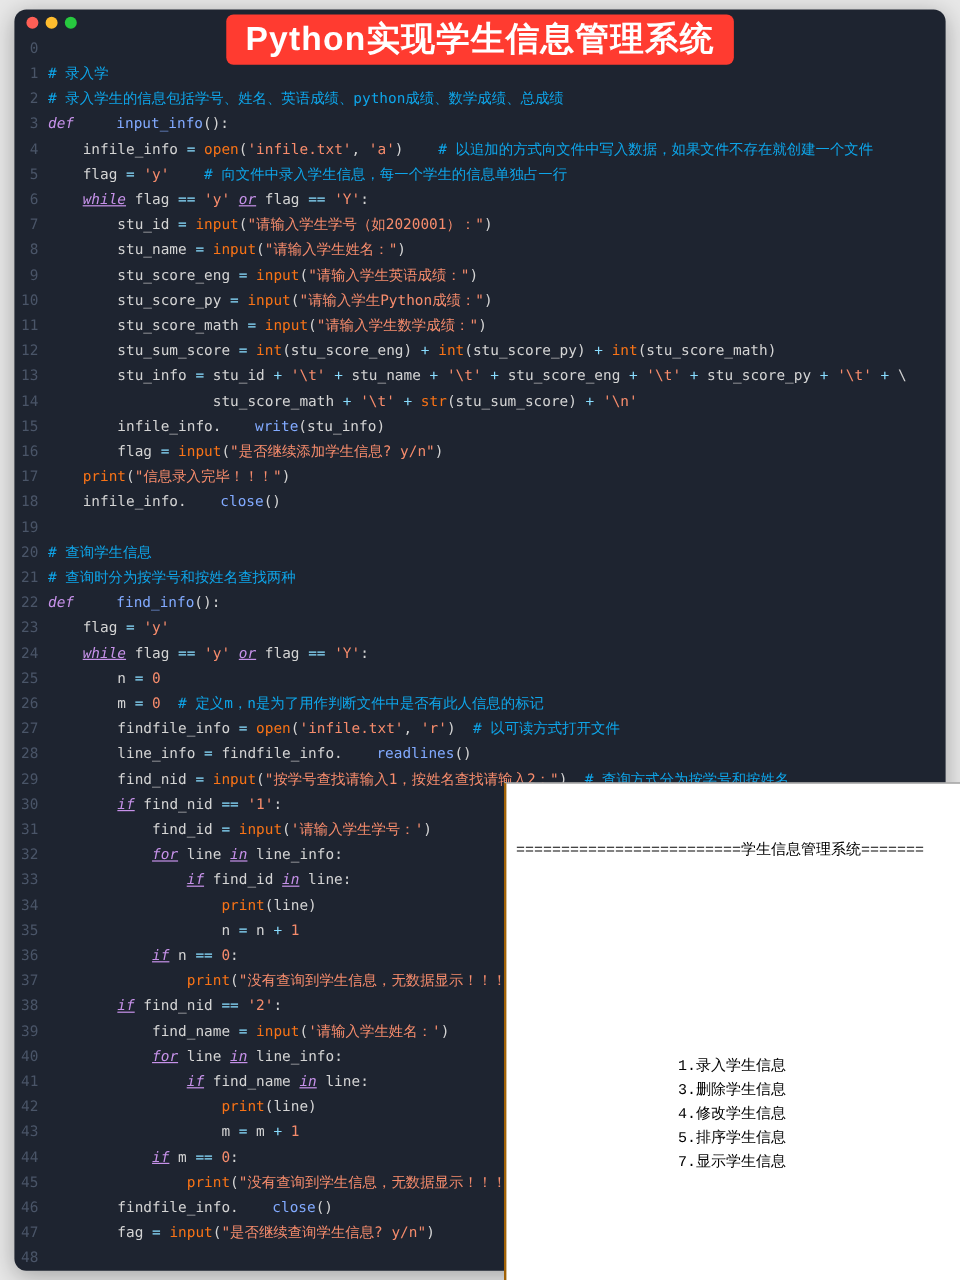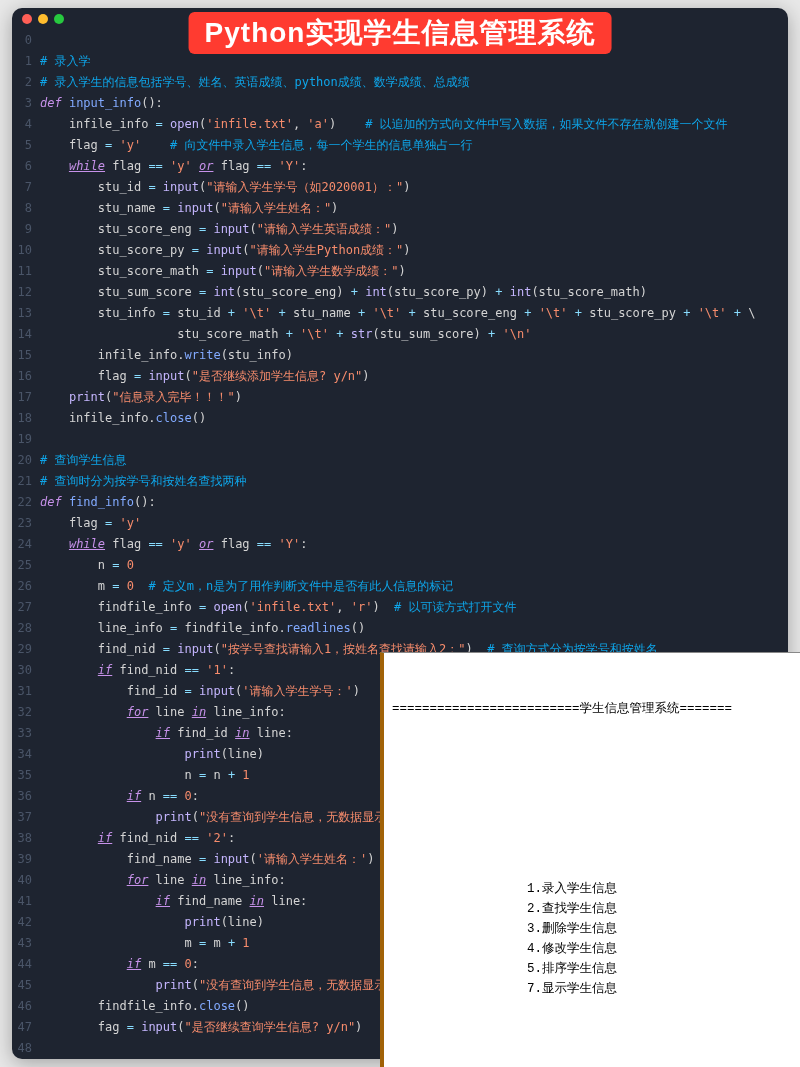--- a/index.html
+++ b/index.html
@@ -71,40 +71,40 @@
     user-select: none;
     flex-shrink: 0;
   }
   .code {
     flex: 1;
     white-space: pre;
   }
   .c-comment { color: #0ea5e9; }
   .c-kw { color: #c792ea; font-style: italic; text-decoration: underline; }
   .c-def { color: #c792ea; font-style: italic; }
-  .c-fn { color: #82aaff; }
+  .c-fn { color: #82aaff; margin-left: 28px; }
   .c-str { color: #f78c6c; }
   .c-num { color: #f78c6c; }
   .c-op { color: #89ddff; }
-  .c-builtin { color: #c4b5fd; }
+  .c-builtin { color: #f97316; }
 
   .terminal-panel {
     position: absolute;
     right: 0;
     bottom: 0;
-    width: 420px;
+    width: 380px;
     height: 415px;
     background: #ffffff;
     color: #000;
     font-family: "SimSun","NSimSun","Courier New",monospace;
     font-size: 12.5px;
     line-height: 20px;
     padding: 6px 8px;
     border-top: 1px solid #888;
-    border-left: 4px solid #a16207;
+    border-left: 2px solid #a16207;
     z-index: 30;
     white-space: pre;
     overflow: hidden;
   }
   .terminal-panel .tline { white-space: pre; }
 </style>
 </head>
 <body>
 
 <div class="editor-window">
@@ -116,18 +116,18 @@
   <div class="code-area" id="code-area"><div class="code-line"><div class="gutter">0</div><div class="code"></div></div><div class="code-line"><div class="gutter">1</div><div class="code"><span class="c-comment"># 录入学</span></div></div><div class="code-line"><div class="gutter">2</div><div class="code"><span class="c-comment"># 录入学生的信息包括学号、姓名、英语成绩、python成绩、数学成绩、总成绩</span></div></div><div class="code-line"><div class="gutter">3</div><div class="code"><span class="c-def">def</span> <span class="c-fn">input_info</span>():</div></div><div class="code-line"><div class="gutter">4</div><div class="code">    infile_info <span class="c-op">=</span> <span class="c-builtin">open</span>(<span class="c-str">'infile.txt'</span>, <span class="c-str">'a'</span>)    <span class="c-comment"># 以追加的方式向文件中写入数据，如果文件不存在就创建一个文件</span></div></div><div class="code-line"><div class="gutter">5</div><div class="code">    flag <span class="c-op">=</span> <span class="c-str">'y'</span>    <span class="c-comment"># 向文件中录入学生信息，每一个学生的信息单独占一行</span></div></div><div class="code-line"><div class="gutter">6</div><div class="code">    <span class="c-kw">while</span> flag <span class="c-op">==</span> <span class="c-str">'y'</span> <span class="c-kw">or</span> flag <span class="c-op">==</span> <span class="c-str">'Y'</span>:</div></div><div class="code-line"><div class="gutter">7</div><div class="code">        stu_id <span class="c-op">=</span> <span class="c-builtin">input</span>(<span class="c-str">"请输入学生学号（如2020001）："</span>)</div></div><div class="code-line"><div class="gutter">8</div><div class="code">        stu_name <span class="c-op">=</span> <span class="c-builtin">input</span>(<span class="c-str">"请输入学生姓名："</span>)</div></div><div class="code-line"><div class="gutter">9</div><div class="code">        stu_score_eng <span class="c-op">=</span> <span class="c-builtin">input</span>(<span class="c-str">"请输入学生英语成绩："</span>)</div></div><div class="code-line"><div class="gutter">10</div><div class="code">        stu_score_py <span class="c-op">=</span> <span class="c-builtin">input</span>(<span class="c-str">"请输入学生Python成绩："</span>)</div></div><div class="code-line"><div class="gutter">11</div><div class="code">        stu_score_math <span class="c-op">=</span> <span class="c-builtin">input</span>(<span class="c-str">"请输入学生数学成绩："</span>)</div></div><div class="code-line"><div class="gutter">12</div><div class="code">        stu_sum_score <span class="c-op">=</span> <span class="c-builtin">int</span>(stu_score_eng) <span class="c-op">+</span> <span class="c-builtin">int</span>(stu_score_py) <span class="c-op">+</span> <span class="c-builtin">int</span>(stu_score_math)</div></div><div class="code-line"><div class="gutter">13</div><div class="code">        stu_info <span class="c-op">=</span> stu_id <span class="c-op">+</span> <span class="c-str">'\t'</span> <span class="c-op">+</span> stu_name <span class="c-op">+</span> <span class="c-str">'\t'</span> <span class="c-op">+</span> stu_score_eng <span class="c-op">+</span> <span class="c-str">'\t'</span> <span class="c-op">+</span> stu_score_py <span class="c-op">+</span> <span class="c-str">'\t'</span> <span class="c-op">+</span> \</div></div><div class="code-line"><div class="gutter">14</div><div class="code">                   stu_score_math <span class="c-op">+</span> <span class="c-str">'\t'</span> <span class="c-op">+</span> <span class="c-builtin">str</span>(stu_sum_score) <span class="c-op">+</span> <span class="c-str">'\n'</span></div></div><div class="code-line"><div class="gutter">15</div><div class="code">        infile_info.<span class="c-fn">write</span>(stu_info)</div></div><div class="code-line"><div class="gutter">16</div><div class="code">        flag <span class="c-op">=</span> <span class="c-builtin">input</span>(<span class="c-str">"是否继续添加学生信息? y/n"</span>)</div></div><div class="code-line"><div class="gutter">17</div><div class="code">    <span class="c-builtin">print</span>(<span class="c-str">"信息录入完毕！！！"</span>)</div></div><div class="code-line"><div class="gutter">18</div><div class="code">    infile_info.<span class="c-fn">close</span>()</div></div><div class="code-line"><div class="gutter">19</div><div class="code"></div></div><div class="code-line"><div class="gutter">20</div><div class="code"><span class="c-comment"># 查询学生信息</span></div></div><div class="code-line"><div class="gutter">21</div><div class="code"><span class="c-comment"># 查询时分为按学号和按姓名查找两种</span></div></div><div class="code-line"><div class="gutter">22</div><div class="code"><span class="c-def">def</span> <span class="c-fn">find_info</span>():</div></div><div class="code-line"><div class="gutter">23</div><div class="code">    flag <span class="c-op">=</span> <span class="c-str">'y'</span></div></div><div class="code-line"><div class="gutter">24</div><div class="code">    <span class="c-kw">while</span> flag <span class="c-op">==</span> <span class="c-str">'y'</span> <span class="c-kw">or</span> flag <span class="c-op">==</span> <span class="c-str">'Y'</span>:</div></div><div class="code-line"><div class="gutter">25</div><div class="code">        n <span class="c-op">=</span> <span class="c-num">0</span></div></div><div class="code-line"><div class="gutter">26</div><div class="code">        m <span class="c-op">=</span> <span class="c-num">0</span>  <span class="c-comment"># 定义m，n是为了用作判断文件中是否有此人信息的标记</span></div></div><div class="code-line"><div class="gutter">27</div><div class="code">        findfile_info <span class="c-op">=</span> <span class="c-builtin">open</span>(<span class="c-str">'infile.txt'</span>, <span class="c-str">'r'</span>)  <span class="c-comment"># 以可读方式打开文件</span></div></div><div class="code-line"><div class="gutter">28</div><div class="code">        line_info <span class="c-op">=</span> findfile_info.<span class="c-fn">readlines</span>()</div></div><div class="code-line"><div class="gutter">29</div><div class="code">        find_nid <span class="c-op">=</span> <span class="c-builtin">input</span>(<span class="c-str">"按学号查找请输入1，按姓名查找请输入2："</span>)  <span class="c-comment"># 查询方式分为按学号和按姓名</span></div></div><div class="code-line"><div class="gutter">30</div><div class="code">        <span class="c-kw">if</span> find_nid <span class="c-op">==</span> <span class="c-str">'1'</span>:</div></div><div class="code-line"><div class="gutter">31</div><div class="code">            find_id <span class="c-op">=</span> <span class="c-builtin">input</span>(<span class="c-str">'请输入学生学号：'</span>)</div></div><div class="code-line"><div class="gutter">32</div><div class="code">            <span class="c-kw">for</span> line <span class="c-kw">in</span> line_info:</div></div><div class="code-line"><div class="gutter">33</div><div class="code">                <span class="c-kw">if</span> find_id <span class="c-kw">in</span> line:</div></div><div class="code-line"><div class="gutter">34</div><div class="code">                    <span class="c-builtin">print</span>(line)</div></div><div class="code-line"><div class="gutter">35</div><div class="code">                    n <span class="c-op">=</span> n <span class="c-op">+</span> <span class="c-num">1</span></div></div><div class="code-line"><div class="gutter">36</div><div class="code">            <span class="c-kw">if</span> n <span class="c-op">==</span> <span class="c-num">0</span>:</div></div><div class="code-line"><div class="gutter">37</div><div class="code">                <span class="c-builtin">print</span>(<span class="c-str">"没有查询到学生信息，无数据显示！！！"</span>)</div></div><div class="code-line"><div class="gutter">38</div><div class="code">        <span class="c-kw">if</span> find_nid <span class="c-op">==</span> <span class="c-str">'2'</span>:</div></div><div class="code-line"><div class="gutter">39</div><div class="code">            find_name <span class="c-op">=</span> <span class="c-builtin">input</span>(<span class="c-str">'请输入学生姓名：'</span>)</div></div><div class="code-line"><div class="gutter">40</div><div class="code">            <span class="c-kw">for</span> line <span class="c-kw">in</span> line_info:</div></div><div class="code-line"><div class="gutter">41</div><div class="code">                <span class="c-kw">if</span> find_name <span class="c-kw">in</span> line:</div></div><div class="code-line"><div class="gutter">42</div><div class="code">                    <span class="c-builtin">print</span>(line)</div></div><div class="code-line"><div class="gutter">43</div><div class="code">                    m <span class="c-op">=</span> m <span class="c-op">+</span> <span class="c-num">1</span></div></div><div class="code-line"><div class="gutter">44</div><div class="code">            <span class="c-kw">if</span> m <span class="c-op">==</span> <span class="c-num">0</span>:</div></div><div class="code-line"><div class="gutter">45</div><div class="code">                <span class="c-builtin">print</span>(<span class="c-str">"没有查询到学生信息，无数据显示！！！"</span>)</div></div><div class="code-line"><div class="gutter">46</div><div class="code">        findfile_info.<span class="c-fn">close</span>()</div></div><div class="code-line"><div class="gutter">47</div><div class="code">        fag <span class="c-op">=</span> <span class="c-builtin">input</span>(<span class="c-str">"是否继续查询学生信息? y/n"</span>)</div></div><div class="code-line"><div class="gutter">48</div><div class="code"></div></div></div>
 </div>
 
 <div class="banner">Python实现学生信息管理系统</div>
 
 <div class="terminal-panel">
   <div class="tline">=========================学生信息管理系统=======</div>
   <div class="tline"></div>
   <div class="tline"></div>
   <div class="tline"></div>
-  <div id="menu-items"><div class="tline">                  1.录入学生信息</div><div class="tline">                  2.查找学生信息</div><div class="tline">                  3.删除学生信息</div><div class="tline">                  4.修改学生信息</div><div class="tline">                  5.排序学生信息</div><div class="tline">                  7.显示学生信息</div></div>
+  <div id="menu-items"><div class="tline">                  1.录入学生信息</div><div class="tline">                  3.删除学生信息</div><div class="tline">                  4.修改学生信息</div><div class="tline">                  5.排序学生信息</div><div class="tline">                  7.显示学生信息</div></div>
   <div class="tline"></div>
   
   
   
 </div>
 
 </body></html>

